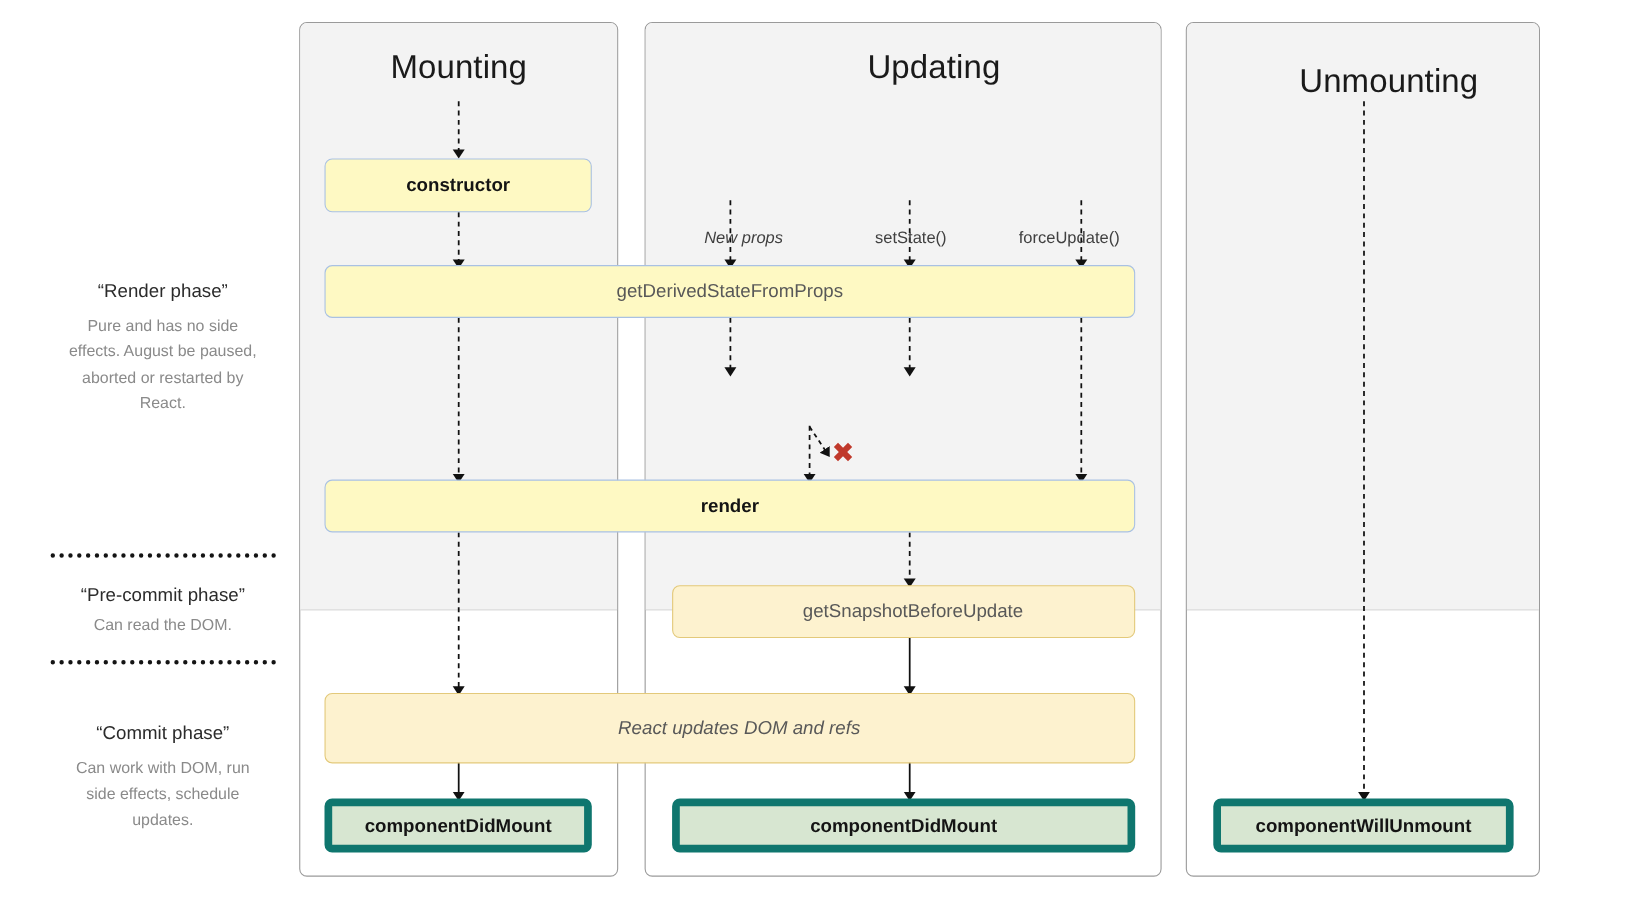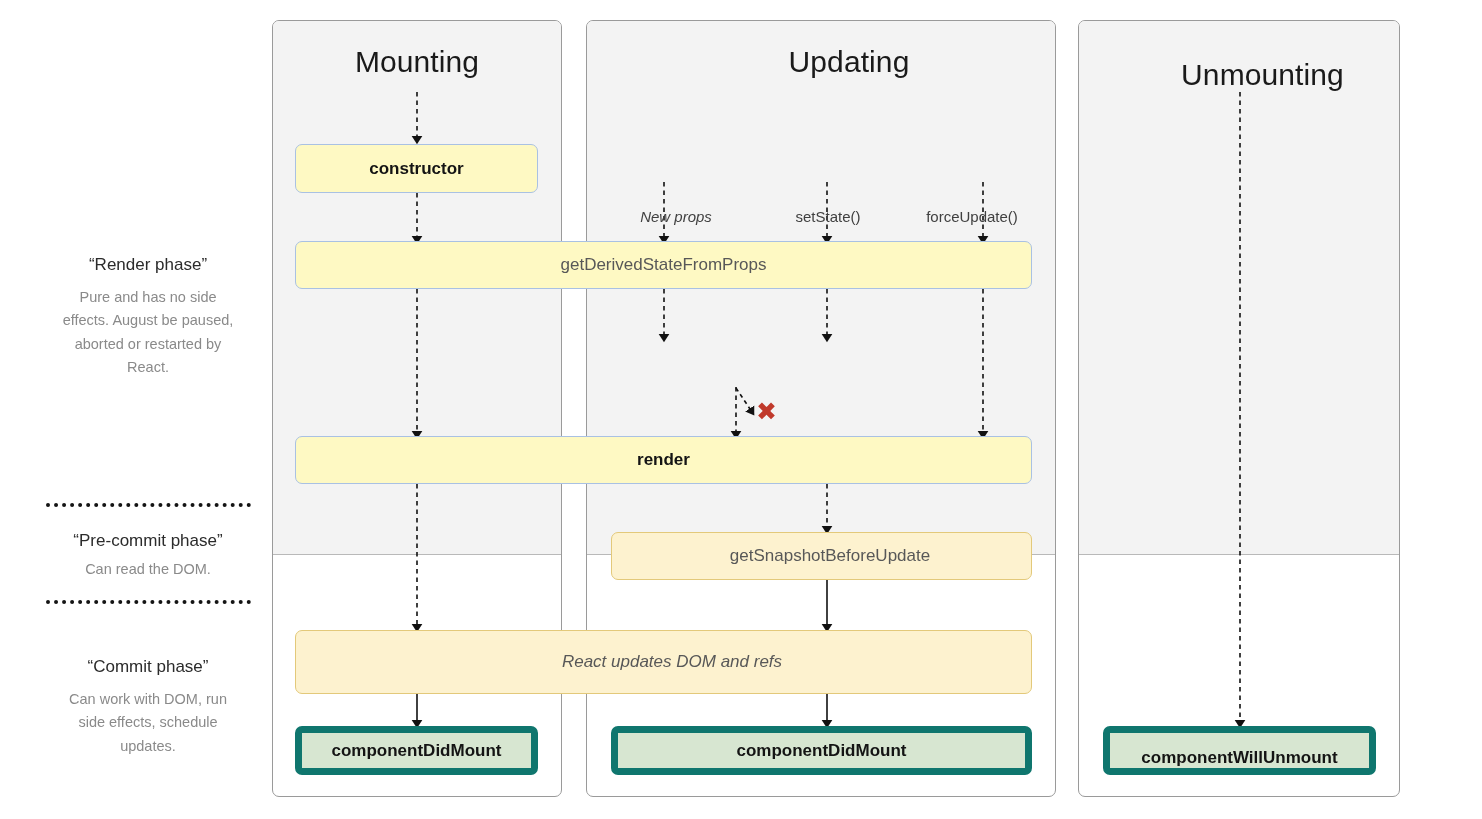--- a/index.html
+++ b/index.html
@@ -226,17 +226,17 @@
   </div>
 
   <div class="lc-box lc-green" style="left:295px; top:726px; width:243px; height:49px;">
     <span class="txt-bold">componentDidMount</span>
   </div>
 
   <div class="lc-box lc-green" style="left:611px; top:726px; width:421px; height:49px;">
     <span class="txt-bold">componentDidMount</span>
   </div>
 
-  <div class="lc-box lc-green" style="left:1103px; top:726px; width:273px; height:49px;align-items:flex-end;">
+  <div class="lc-box lc-green" style="left:1103px; top:726px; width:273px; height:49px;">
     <span class="txt-bold">componentWillUnmount</span>
   </div>
 
 </div>
 
 </body></html>

